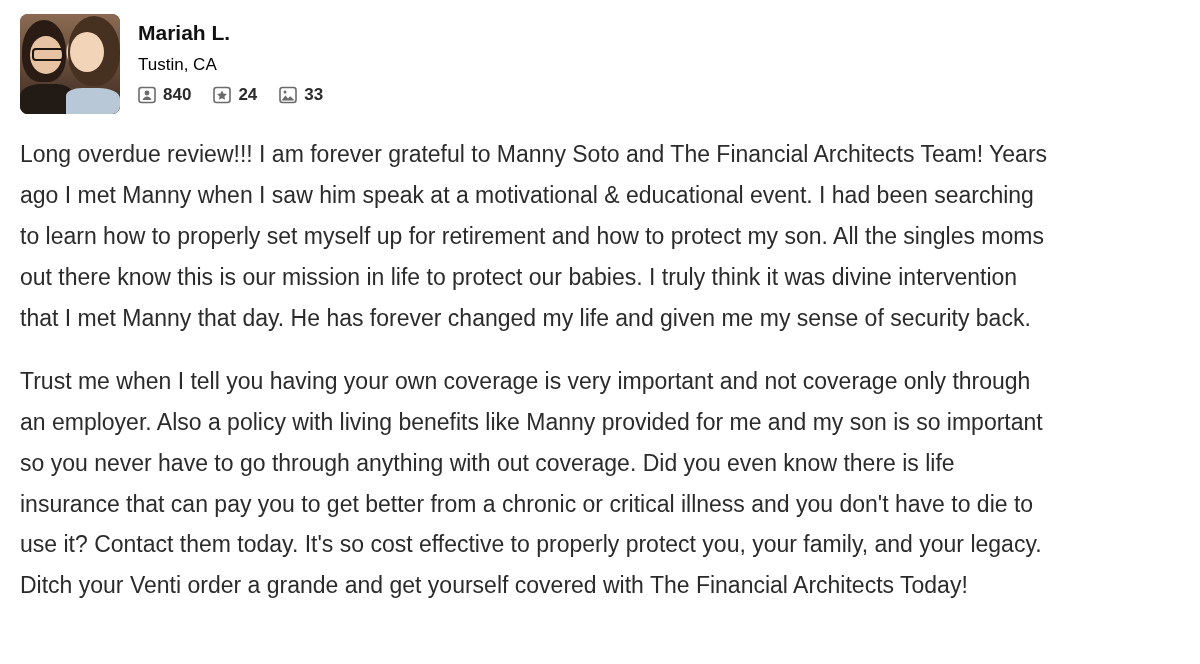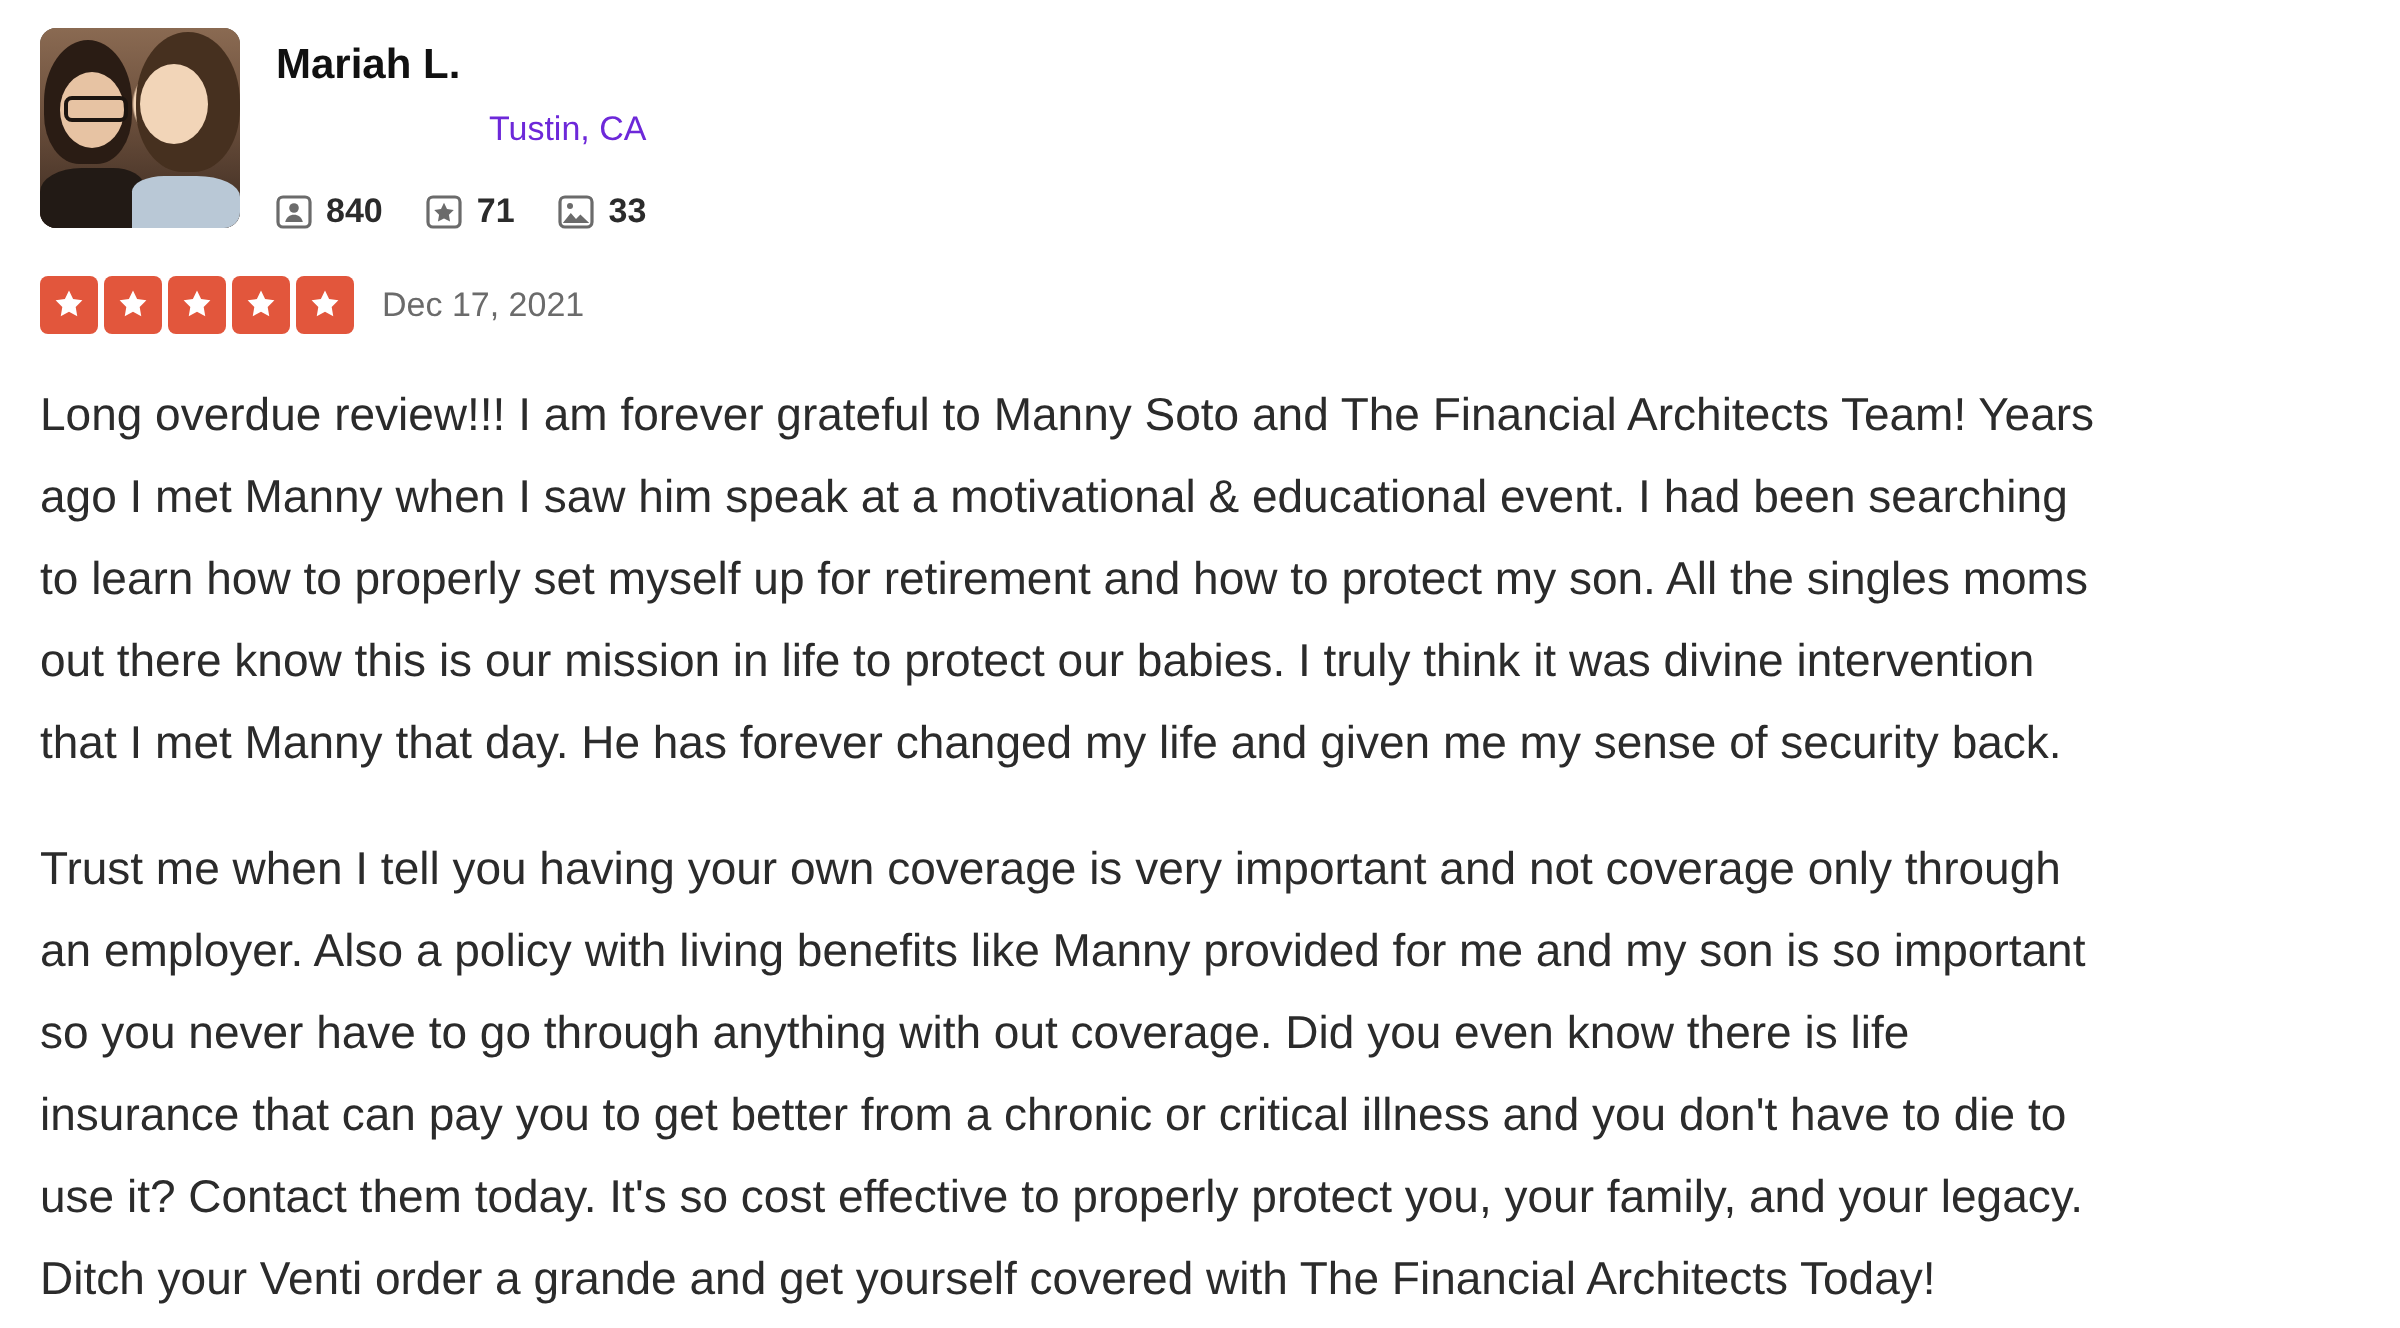--- a/index.html
+++ b/index.html
@@ -95,23 +95,22 @@
   }
   .user-name {
     font-size: 21px;
     font-weight: bold;
     color: #111111;
     line-height: 1.2;
     margin-bottom: 10px;
   }
   .user-location {
     font-size: 17px;
-    color: #6d28d9;
-    margin-bottom: 21px;
-    text-align: right;
+    color: #000000;
+    margin-bottom: 10px;
   }
   .user-stats {
     display: flex;
     align-items: center;
     gap: 22px;
   }
   .stat {
     display: flex;
     align-items: center;
     gap: 7px;
@@ -199,67 +198,37 @@
           <span>840</span>
         </div>
 
         <div class="stat">
           <span class="stat-icon">
             <svg width="18" height="18" viewBox="0 0 18 18">
               <rect x="1" y="1.5" width="16" height="15" rx="2.5" fill="none" stroke="#6b6b6b" stroke-width="1.6"></rect>
               <path d="M9 4.4l1.5 3.1 3.4 0.5-2.45 2.4 0.58 3.4L9 12.2l-3.03 1.6 0.58-3.4L4.1 8l3.4-0.5z" fill="#6b6b6b"></path>
             </svg>
           </span>
-          <span>71</span>
+          <span>24</span>
         </div>
 
         <div class="stat">
           <span class="stat-icon">
             <svg width="18" height="18" viewBox="0 0 18 18">
               <rect x="1" y="1.5" width="16" height="15" rx="2.5" fill="none" stroke="#6b6b6b" stroke-width="1.6"></rect>
               <circle cx="6" cy="6" r="1.5" fill="#6b6b6b"></circle>
               <path d="M2.4 14.5l4-5 2.6 3 2.2-2.2 4.4 4.2z" fill="#6b6b6b"></path>
             </svg>
           </span>
           <span>33</span>
         </div>
 
       </div>
     </div>
   </div>
 
-  <div class="rating-row">
-    <div class="stars">
-      <span class="star-box">
-        <svg width="17" height="17" viewBox="0 0 17 17">
-            <path d="M8.5 1.3l2.05 4.2 4.65 0.68-3.36 3.28 0.79 4.62L8.5 11.9 4.37 14.08l0.79-4.62L1.8 6.18l4.65-0.68z" fill="#ffffff"></path>
-          </svg>
-      </span>
-      <span class="star-box">
-        <svg width="17" height="17" viewBox="0 0 17 17">
-            <path d="M8.5 1.3l2.05 4.2 4.65 0.68-3.36 3.28 0.79 4.62L8.5 11.9 4.37 14.08l0.79-4.62L1.8 6.18l4.65-0.68z" fill="#ffffff"></path>
-          </svg>
-      </span>
-      <span class="star-box">
-        <svg width="17" height="17" viewBox="0 0 17 17">
-            <path d="M8.5 1.3l2.05 4.2 4.65 0.68-3.36 3.28 0.79 4.62L8.5 11.9 4.37 14.08l0.79-4.62L1.8 6.18l4.65-0.68z" fill="#ffffff"></path>
-          </svg>
-      </span>
-      <span class="star-box">
-        <svg width="17" height="17" viewBox="0 0 17 17">
-            <path d="M8.5 1.3l2.05 4.2 4.65 0.68-3.36 3.28 0.79 4.62L8.5 11.9 4.37 14.08l0.79-4.62L1.8 6.18l4.65-0.68z" fill="#ffffff"></path>
-          </svg>
-      </span>
-      <span class="star-box">
-        <svg width="17" height="17" viewBox="0 0 17 17">
-            <path d="M8.5 1.3l2.05 4.2 4.65 0.68-3.36 3.28 0.79 4.62L8.5 11.9 4.37 14.08l0.79-4.62L1.8 6.18l4.65-0.68z" fill="#ffffff"></path>
-          </svg>
-      </span>
-    </div>
-    <div class="review-date">Dec 17, 2021</div>
-  </div>
 
   <div class="review-body">
     <p>Long overdue review!!! I am forever grateful to Manny Soto and The Financial Architects Team! Years ago I met Manny when I saw him speak at a motivational &amp; educational event. I had been searching to learn how to properly set myself up for retirement and how to protect my son. All the singles moms out there know this is our mission in life to protect our babies. I truly think it was divine intervention that I met Manny that day. He has forever changed my life and given me my sense of security back.</p>
     <p>Trust me when I tell you having your own coverage is very important and not coverage only through an employer. Also a policy with living benefits like Manny provided for me and my son is so important so you never have to go through anything with out coverage. Did you even know there is life insurance that can pay you to get better from a chronic or critical illness and you don't have to die to use it? Contact them today. It's so cost effective to properly protect you, your family, and your legacy. Ditch your Venti order a grande and get yourself covered with The Financial Architects Today!</p>
   </div>
 
 </div>
 
 </body></html>

